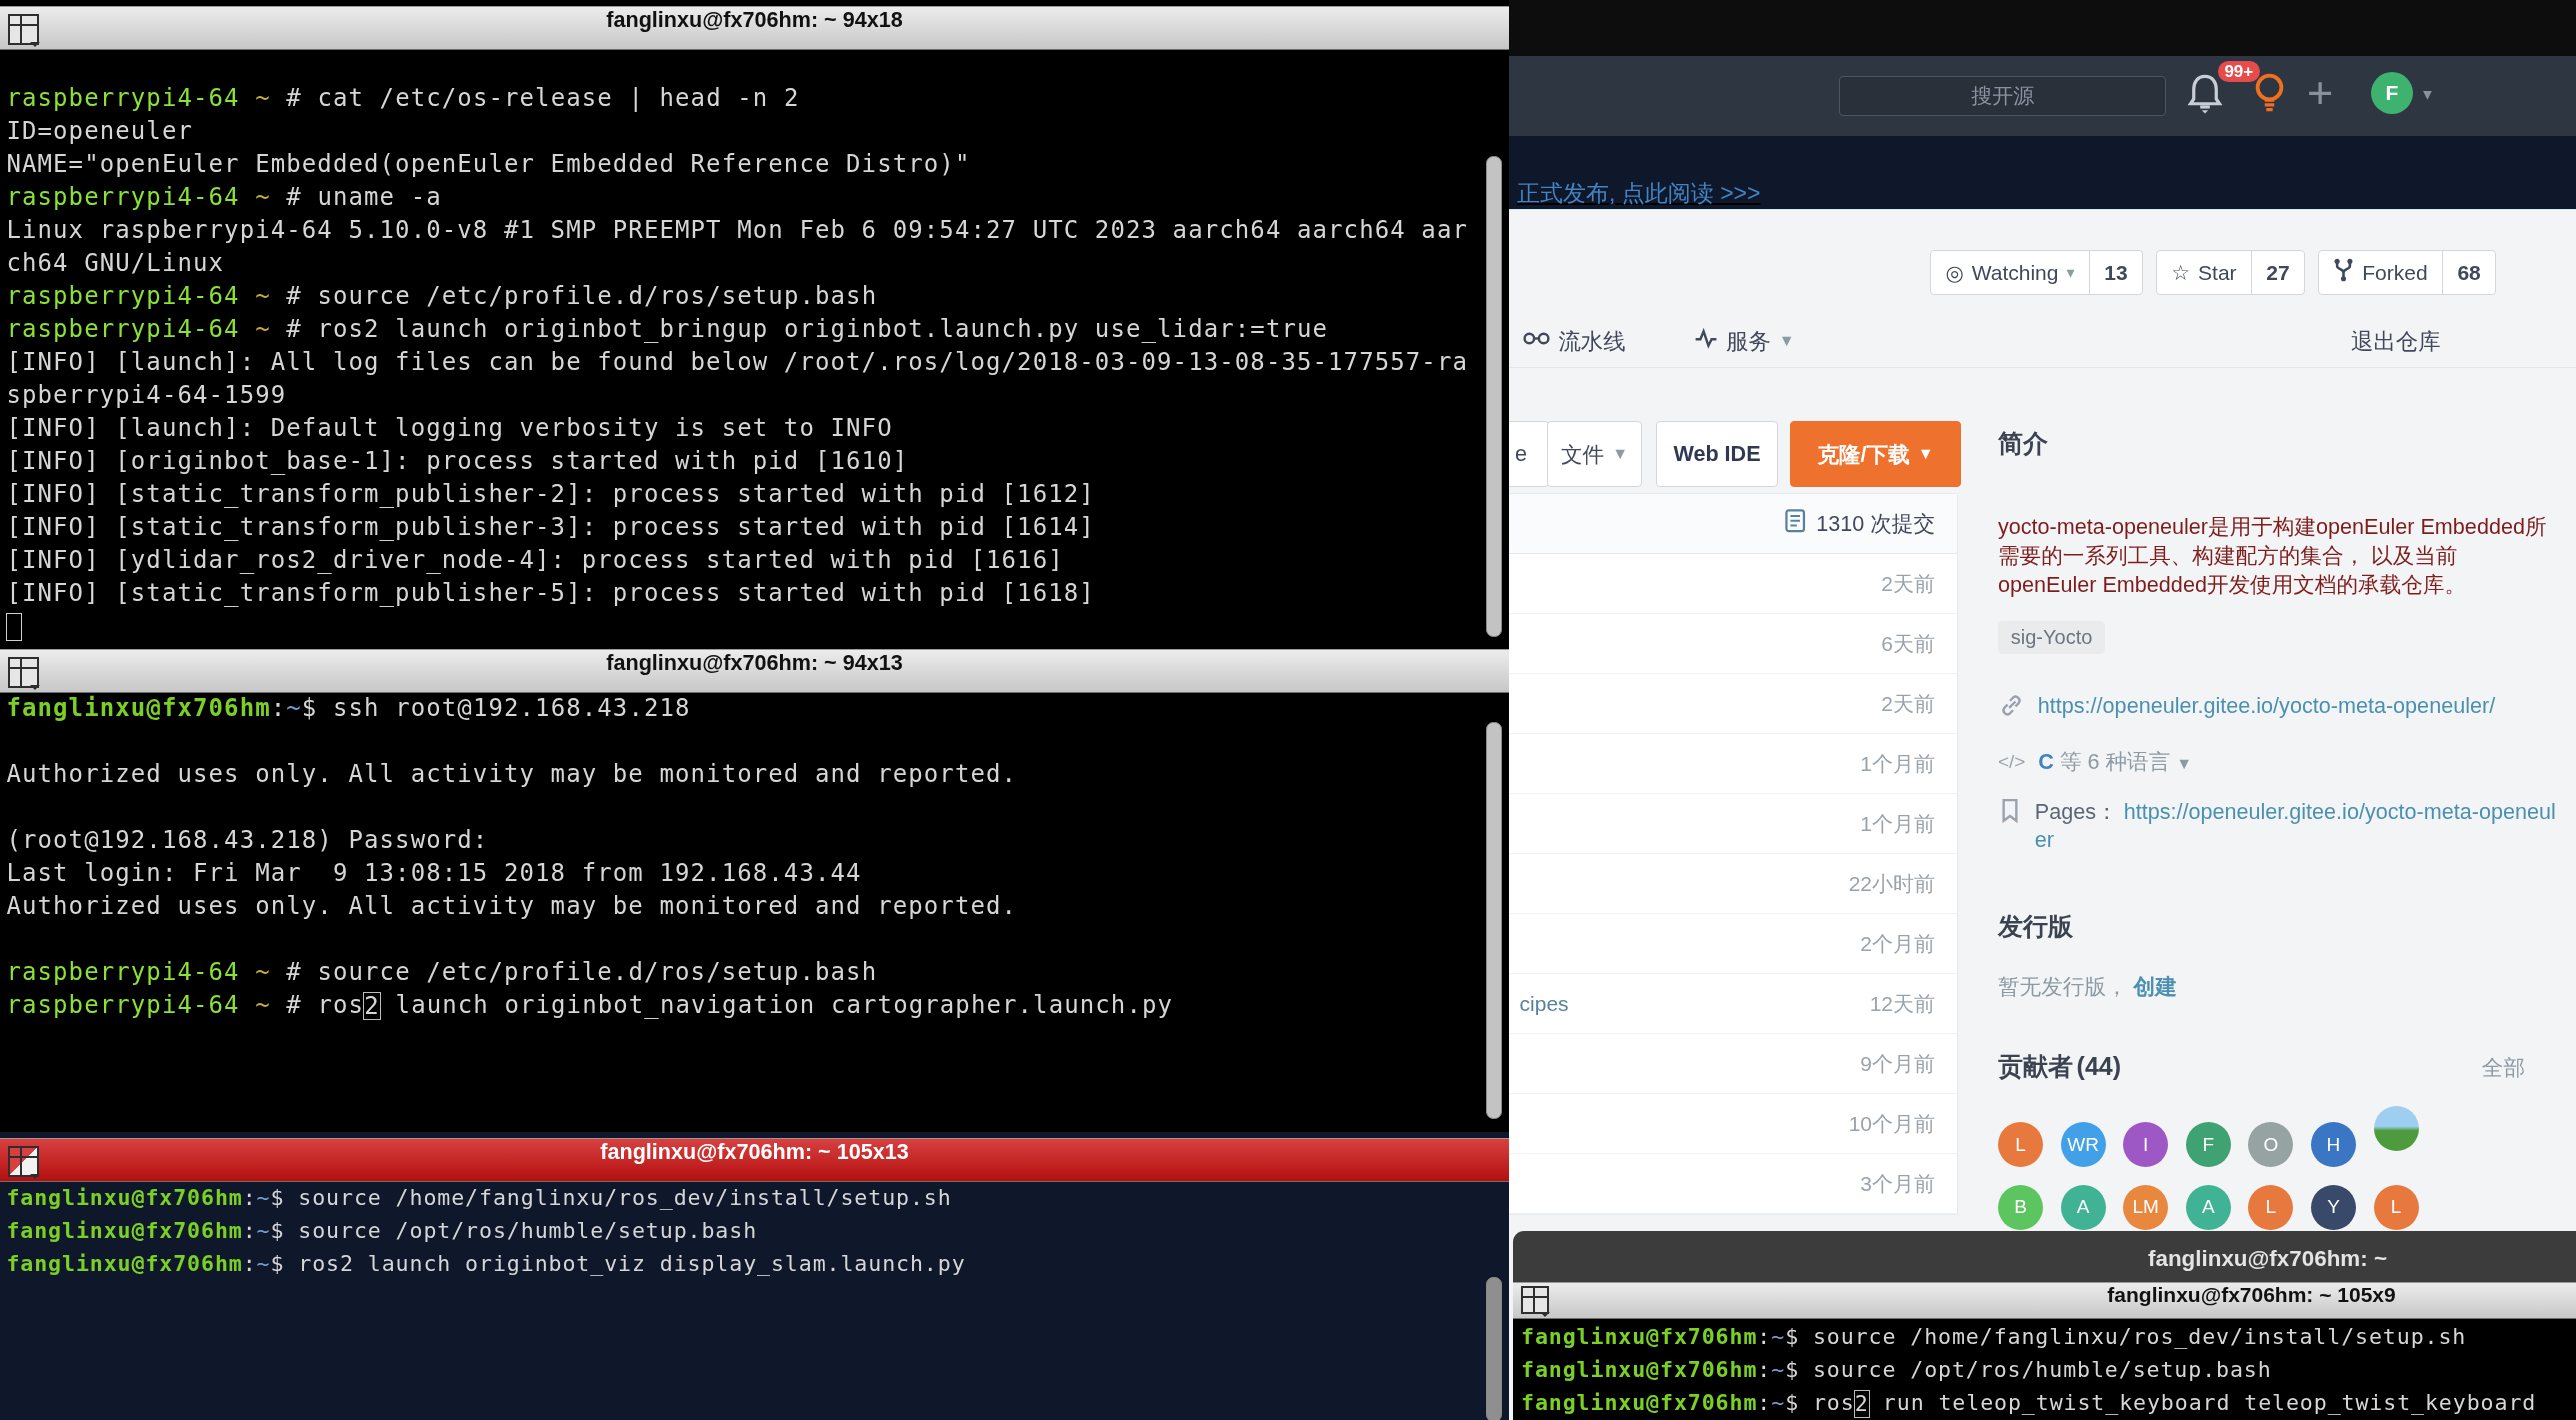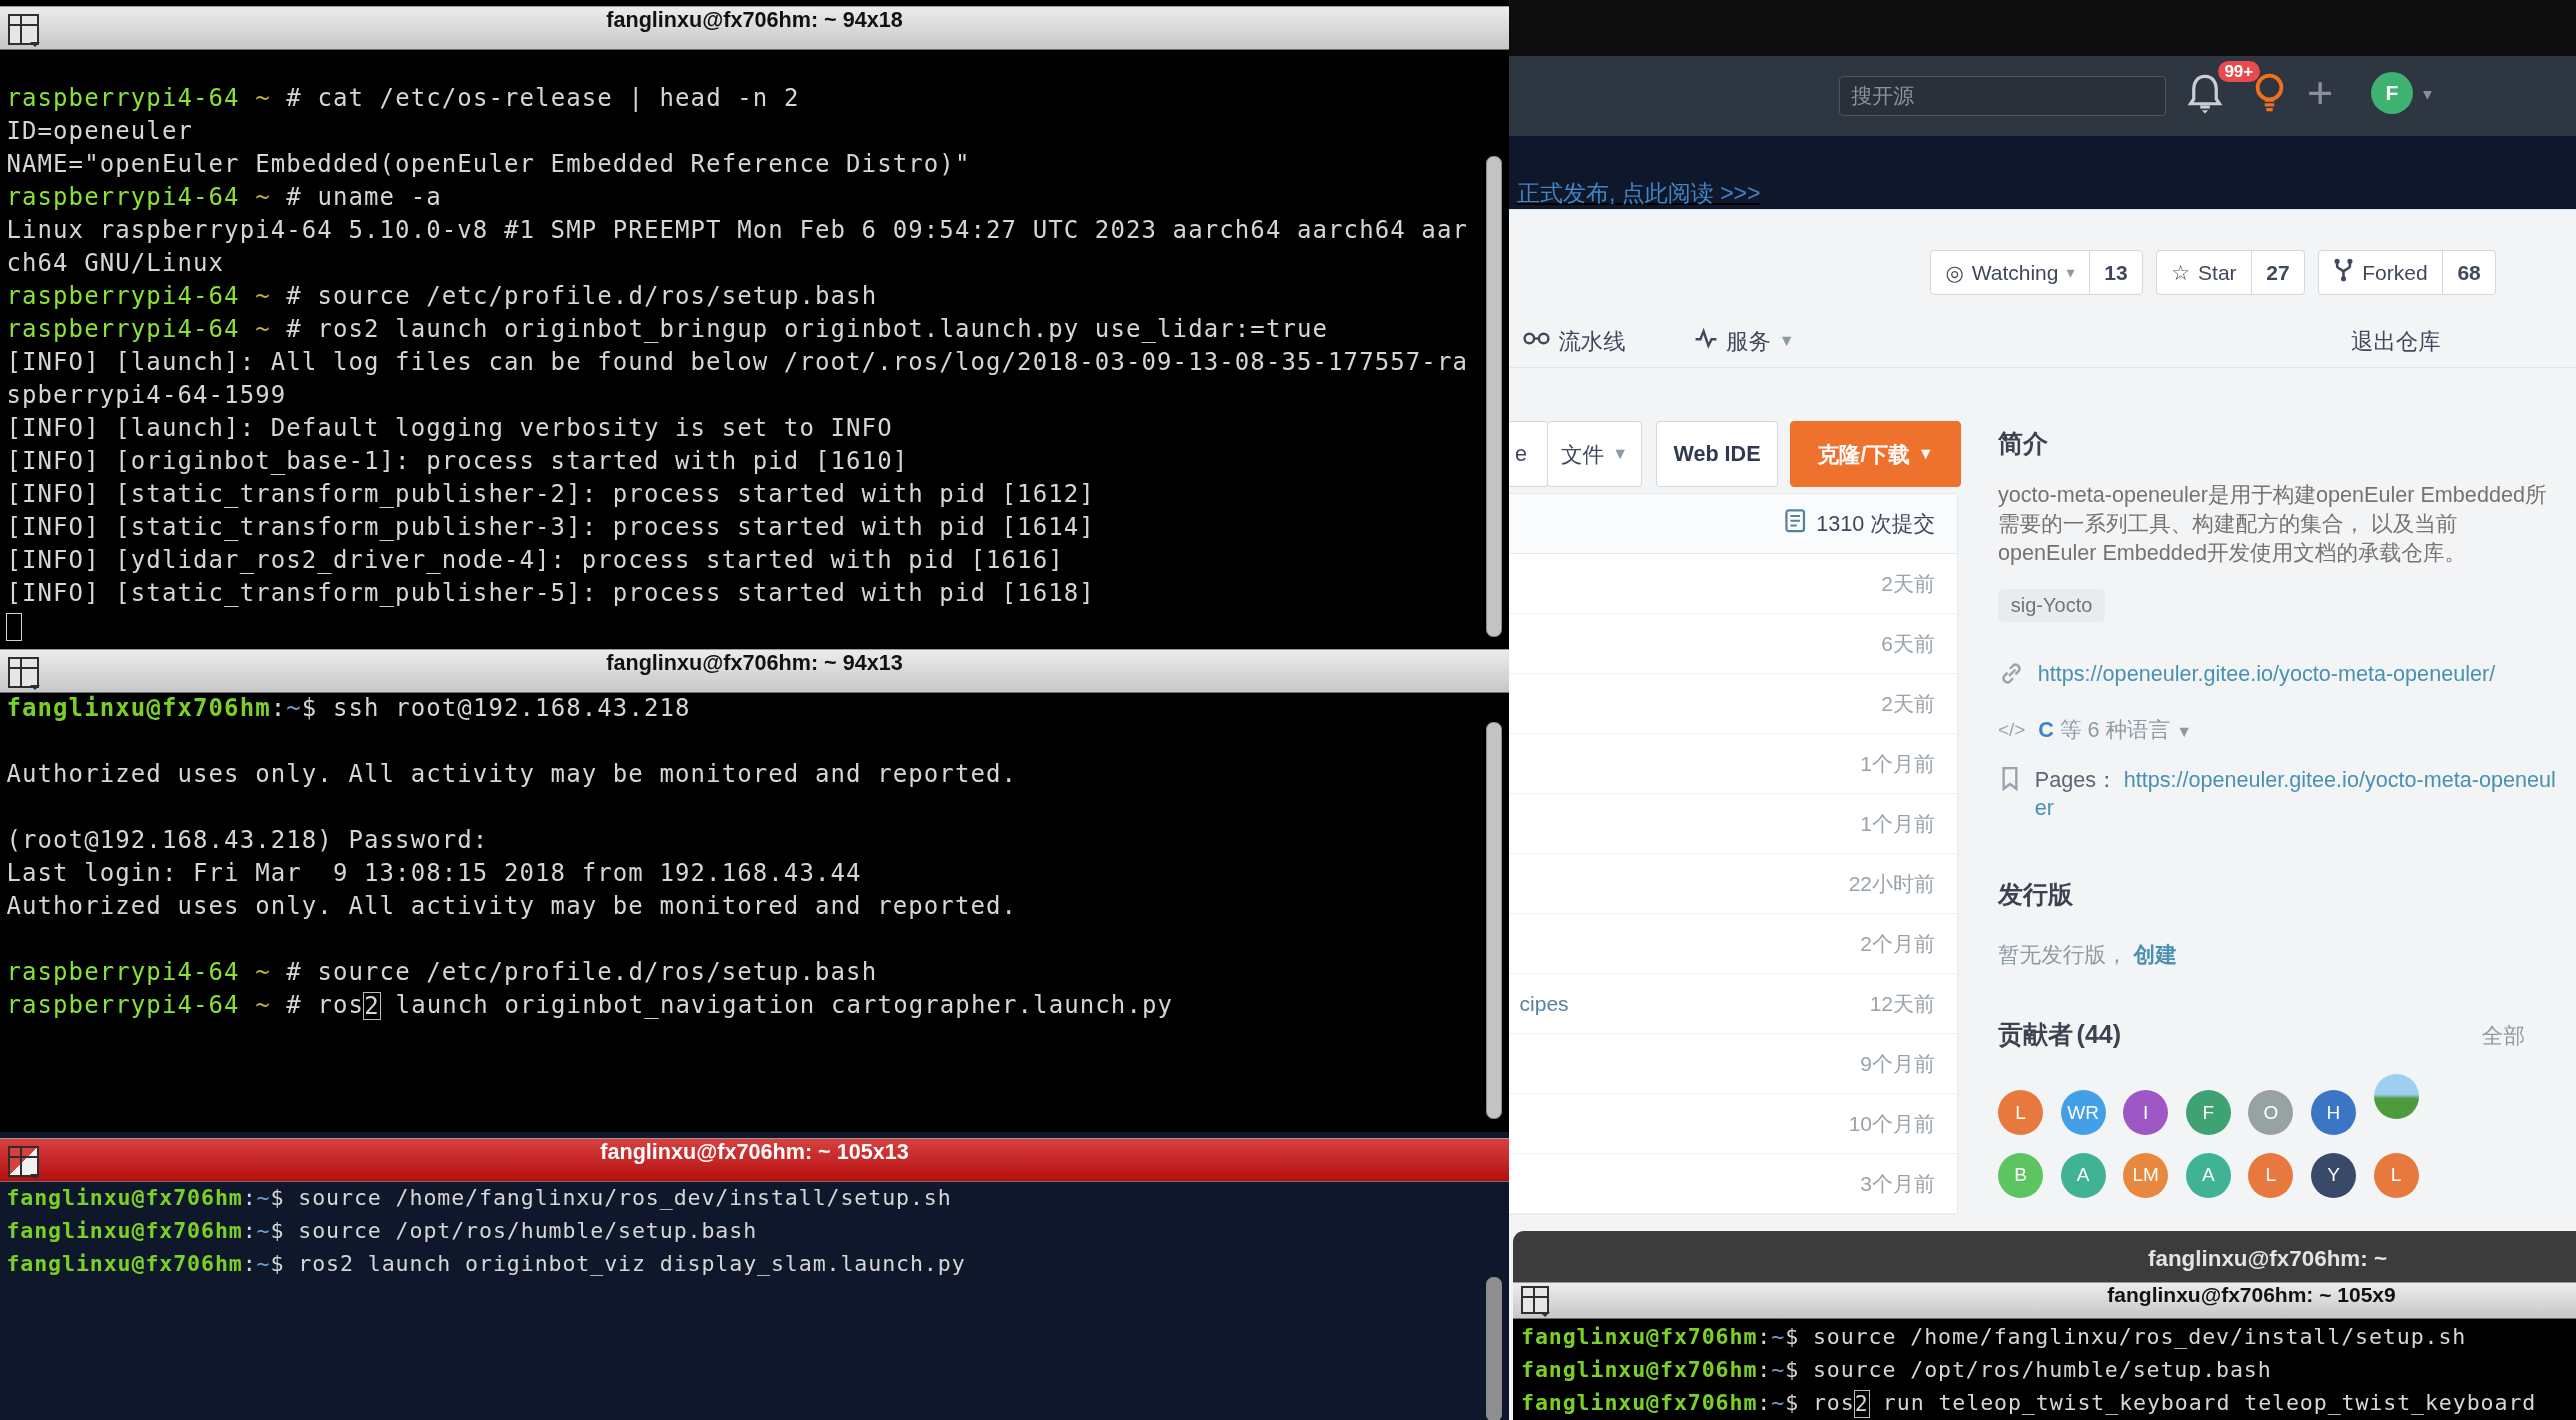--- a/index.html
+++ b/index.html
@@ -40,21 +40,21 @@
           vertical-align:middle;}
   .scroll-thumb{position:absolute;width:14.4px;left:1486px;background:#c3c3c3;
           border-radius:7.2px;border:0.8px solid #8a8a8a;}
   
   #browser{position:absolute;left:1509px;top:0;width:1067px;height:1420px;
            background:#f3f4f6;overflow:hidden;}
   #top-black{position:absolute;left:0;top:0;width:100%;height:56px;background:#0d0d0d;}
   #site-header{position:absolute;left:0;top:56px;width:100%;height:80px;background:#2e3642;}
   #search-box{position:absolute;left:330px;top:20px;width:303px;height:38px;
             background:#2a303a;border:0.8px solid #4d5562;border-radius:4px;
-            color:#e2e6ea;font-size:21px;padding:0 11.2px;outline:none;}
+            color:#e2e6ea;font-size:21px;padding:0 11.2px;outline:none;text-align:center;}
   #search-box::placeholder{color:#8a93a1;}
   .hicon{position:absolute;top:17.6px;color:#c9ced6;}
   #badge-notif{position:absolute;left:709px;top:4.8px;background:#e84b4b;color:#fff;
             font-size:17px;font-weight:bold;border-radius:11.2px;padding:0.8px 6.4px;z-index:2;}
   #avatar-f{position:absolute;left:862px;top:16px;width:42px;height:42px;border-radius:50%;
             background:#3eb370;color:#fff;font-size:21px;font-weight:bold;
             display:flex;align-items:center;justify-content:center;}
   #avatar-caret{position:absolute;left:914px;top:28px;color:#8a919c;font-size:17.6px;}
   #banner{position:absolute;left:0;top:136px;width:100%;height:73px;background:#0f172a;
           border-bottom:0.8px solid #d7e8f2;display:flex;align-items:flex-end;text-decoration:underline;}
@@ -81,21 +81,21 @@
   #commits-head{height:59px;background:#fafbfc;border-bottom:0.8px solid #e3e9ed;
             display:flex;align-items:center;justify-content:flex-end;padding-right:22.4px;
             color:#40485b;font-size:21.6px;gap:9.6px;}
   .commit-row{height:59px;border-bottom:0.8px solid #eef2f5;display:flex;align-items:center;
             justify-content:space-between;padding:0 22.4px 0 11.2px;}
   .commit-row .cname{color:#5881a0;font-size:21px;}
   .commit-row .ctime{color:#9aa3ac;font-size:21px;}
   
   #sidebar{position:absolute;left:489px;top:407px;width:559px;}
   .sb-h{color:#3b4350;font-size:25px;font-weight:bold;}
-  #about-desc{margin-top:20px;color:#737373;font-size:21.6px;line-height:29px;width:551px;}
+  #about-desc{margin-top:52px;color:#7f1d1d;font-size:21.6px;line-height:29px;width:551px;}
   #about-tag{display:inline-block;margin-top:22.4px;background:#e9ebec;color:#6b7680;
              font-size:20px;padding:4.8px 12.8px;border-radius:4.8px;}
   .sb-row{display:flex;gap:12.8px;color:#8c9aa4;font-size:21.6px;align-items:flex-start;}
   .link{color:#4a90b0;word-break:break-all;line-height:28px;}
   .lang-c{color:#4183c4;font-weight:bold;}
   .caret{color:#8c9aa4;font-size:16px;}
   
   .avatar{width:45px;height:45px;border-radius:50%;color:#fff;font-size:19px;
           display:inline-flex;align-items:center;justify-content:center;margin-right:17.6px;}
   .avatar.photo{background:linear-gradient(#9ecff0 45%,#4d9b3c 55%);}

